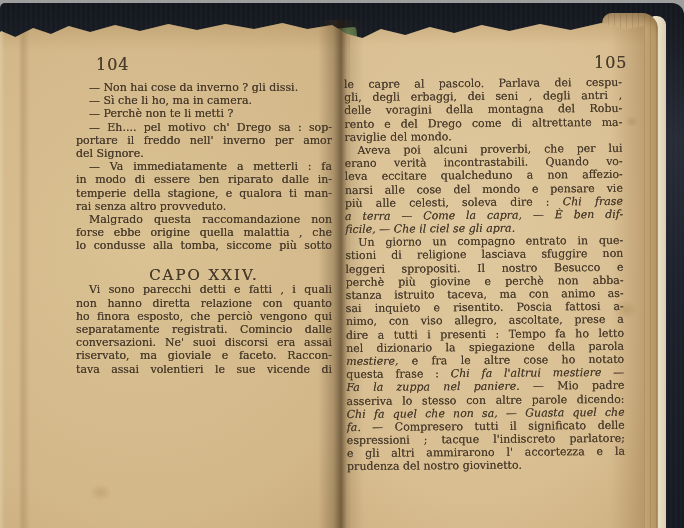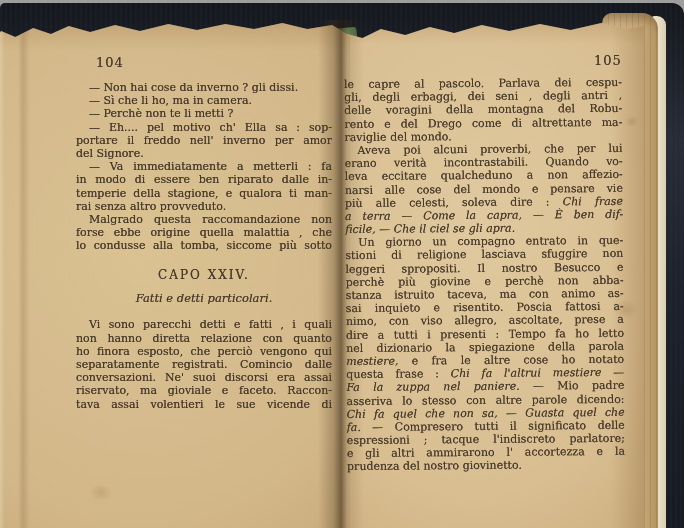--- a/index.html
+++ b/index.html
@@ -70,41 +70,41 @@
   }
   
   .gutter{
     position:absolute;left:318px;top:20px;width:46px;height:508px;
     background:linear-gradient(90deg,rgba(77,55,28,0) 0%,rgba(77,55,28,.30) 34%,rgba(44,28,10,.55) 50%,rgba(77,55,28,.16) 64%,rgba(77,55,28,0) 100%);
     z-index:6;
   }
   
   .pagenum{
     position:absolute;z-index:7;
-    font-size:13px;color:#4a3c2c;letter-spacing:1px;
+    font-size:16px;color:#4a3c2c;letter-spacing:1px;
     text-shadow:0 0 .5px rgba(74,60,44,.8);
   }
   .pagenum-left{left:96px;top:55px;}
   .pagenum-right{left:594px;top:53px;}
   .textblock{
     position:absolute;z-index:7;
     color:#483a2a;font-size:11px;
     text-shadow:0 0 .55px rgba(72,58,42,.85);
   }
   .text-left{left:76px;top:81px;width:256px;}
   .text-right{left:344px;top:78px;width:278px;transform:rotate(-0.45deg);transform-origin:left top;}
   .line{
     height:13.2px;line-height:13.2px;overflow:hidden;
     text-align:justify;text-align-last:justify;
   }
   .line.end{text-align-last:left;}
   .line.indent{text-indent:13px;}
   .chapter-heading{
     text-align:center;text-align-last:center;
-    font-size:12px;letter-spacing:2px;
+    font-size:15px;letter-spacing:2px;
     margin-top:16px;height:15px;line-height:15px;
   }
   .chapter-subheading{
     text-align:center;text-align-last:center;
     font-style:italic;font-size:11.5px;
     margin-top:8px;margin-bottom:13px;height:14px;line-height:14px;
   }
 </style>
 </head>
 <body>
@@ -118,32 +118,31 @@
   <div class="page-left"></div>
   <div class="gutter"></div>
 
   <div class="pagenum pagenum-left">104</div>
   <div class="pagenum pagenum-right">105</div>
 
   <div id="text-left" class="textblock text-left">
       <div class="line indent end"><span>— Non hai cose da inverno ? gli dissi.</span></div>
       <div class="line indent end"><span>— Sì che li ho, ma in camera.</span></div>
       <div class="line indent end"><span>— Perchè non te li metti ?</span></div>
-      <div class="line indent"><span>— Eh.... pel motivo ch' Ella sa : sop-</span></div>
+      <div class="line indent"><span>— Eh.... pel motivo ch' Drego sa : sop-</span></div>
       <div class="line"><span>portare il freddo nell' inverno per amor</span></div>
       <div class="line end"><span>del Signore.</span></div>
       <div class="line indent"><span>— Va immediatamente a metterli : fa</span></div>
       <div class="line"><span>in modo di essere ben riparato dalle in-</span></div>
       <div class="line"><span>temperie della stagione, e qualora ti man-</span></div>
       <div class="line end"><span>rai senza altro provveduto.</span></div>
       <div class="line indent"><span>Malgrado questa raccomandazione non</span></div>
       <div class="line"><span>forse ebbe origine quella malattia , che</span></div>
       <div class="line"><span>lo condusse alla tomba, siccome più sotto</span></div>
       <div class="chapter-heading"><span>CAPO XXIV.</span></div>
-      <div class="chapter-subheading"><span>Fatti e detti particolari.</span></div>
       <div class="line indent"><span>Vi sono parecchi detti e fatti , i quali</span></div>
       <div class="line"><span>non hanno diretta relazione con quanto</span></div>
       <div class="line"><span>ho finora esposto, che perciò vengono qui</span></div>
       <div class="line"><span>separatamente registrati. Comincio dalle</span></div>
       <div class="line"><span>conversazioni. Ne' suoi discorsi era assai</span></div>
       <div class="line"><span>riservato, ma gioviale e faceto. Raccon-</span></div>
       <div class="line"><span>tava assai volentieri le sue vicende di</span></div>
     </div>
   <div id="text-right" class="textblock text-right">
       <div class="line"><span>le capre al pascolo. Parlava dei cespu-</span></div>

